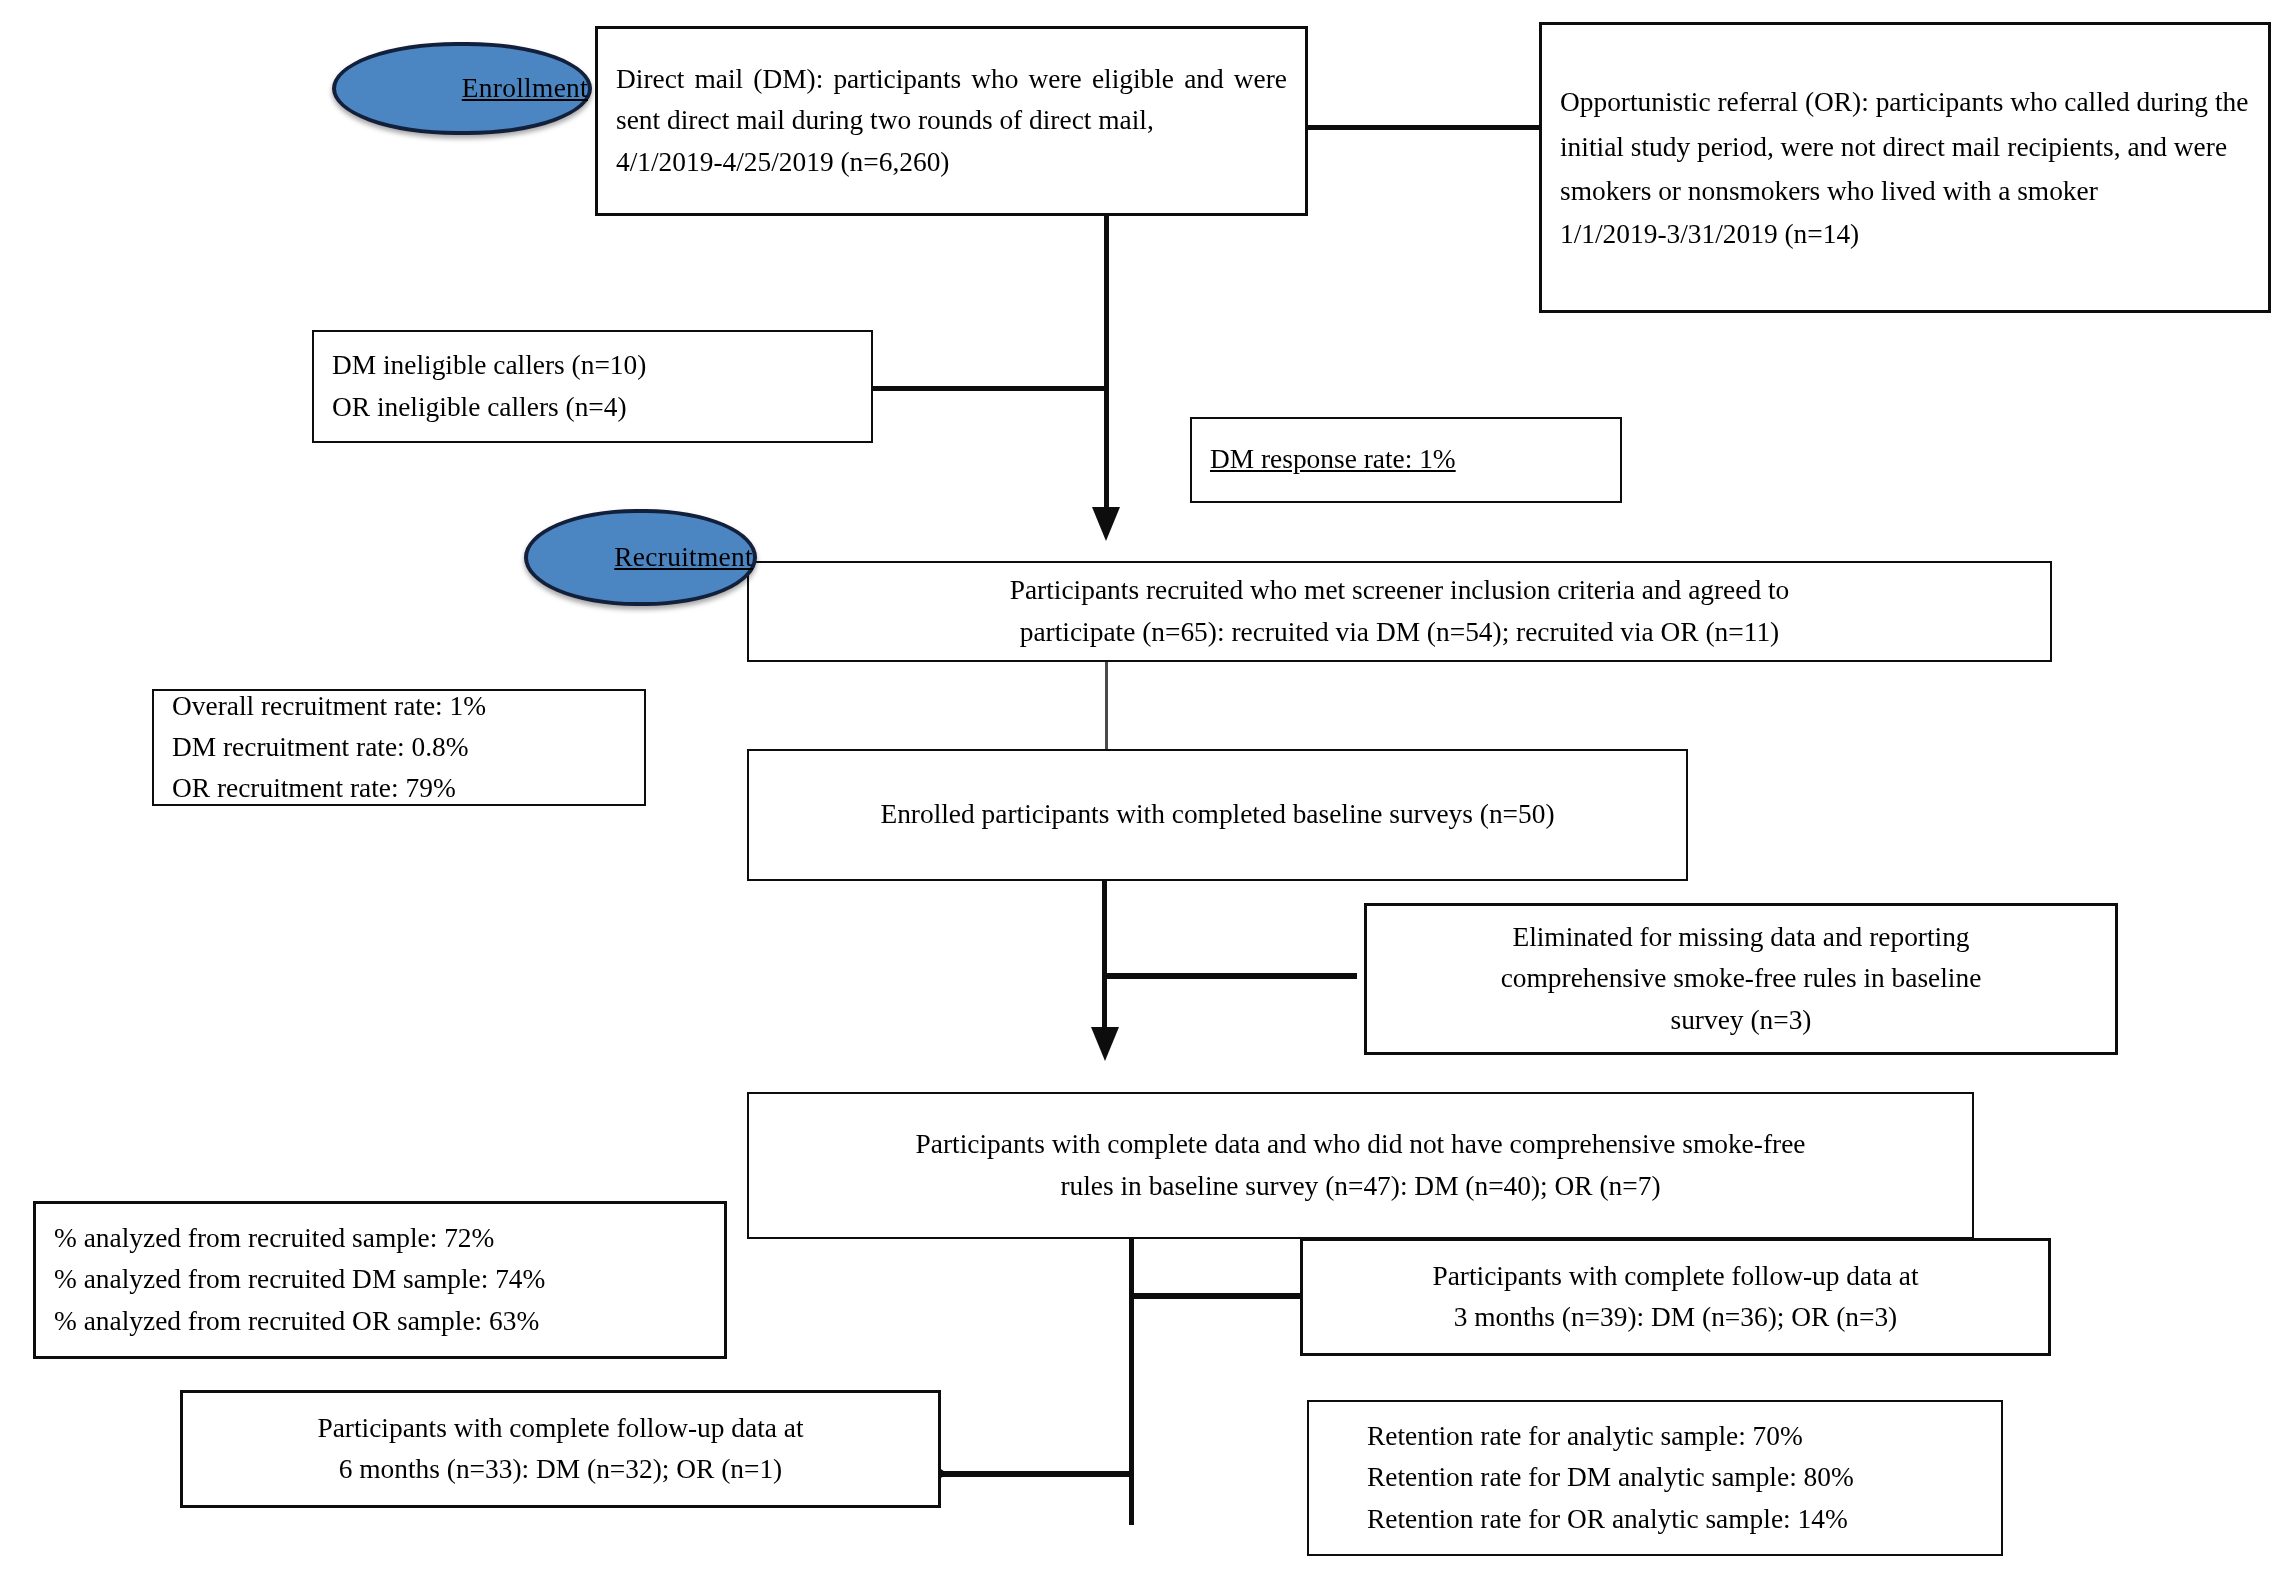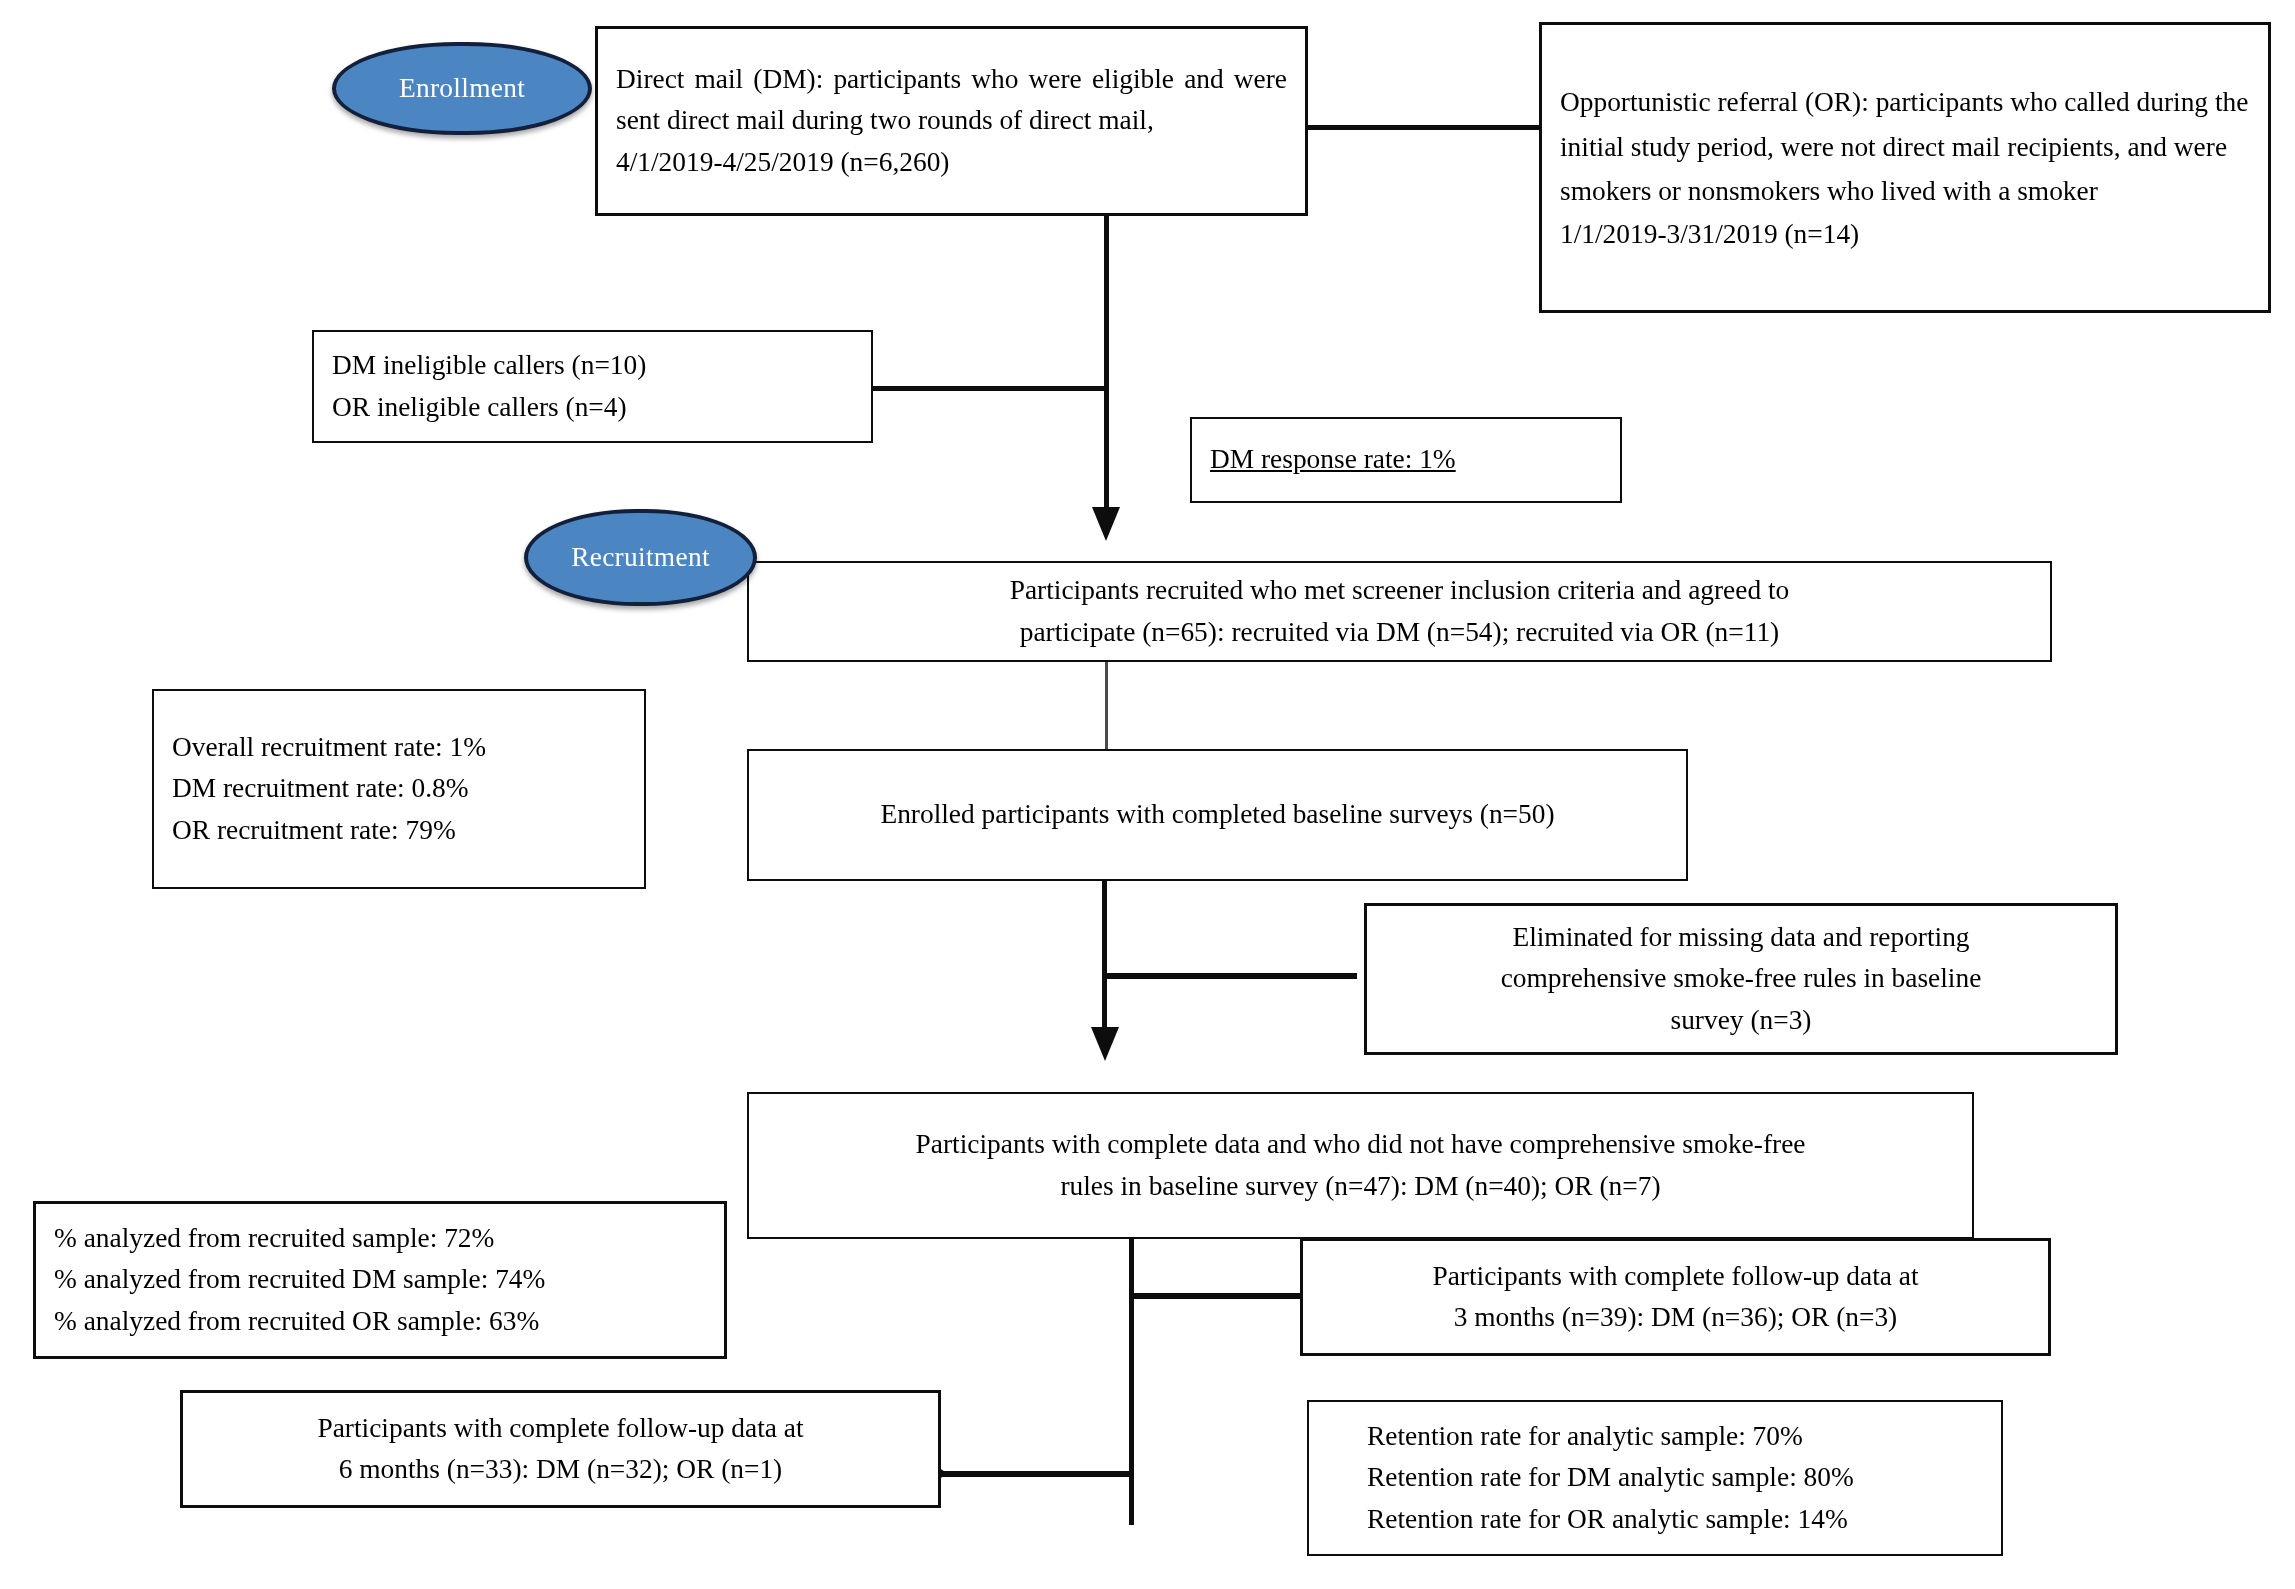--- a/index.html
+++ b/index.html
@@ -53,26 +53,27 @@
 
   
   .stage {
     position: absolute;
     box-sizing: border-box;
     background: #4c86c2;
     border: 4.8px solid #13203c;
     border-radius: 48% / 50%;
     display: flex;
     align-items: center;
-    justify-content: center;
-    color: #ffffff;
+    justify-content: flex-end;
+    color: #000000;
     font-size: 27.4px;
     letter-spacing: 0.3px;
     z-index: 5;
     box-shadow: 0 3.4px 4.8px rgba(0,0,0,.35);
+    text-decoration: underline;
   }
 
   
   .vline, .hline {
     position: absolute;
     background: #0d0d0d;
   }
   .vline { width: 4.8px; }
   .hline { height: 4.8px; }
   .vline.hair { width: 2.7px; background:#4a4a4a; }
@@ -142,21 +143,21 @@
 
   <div class="box" style="left:1190px; top:417px; width:432px; height:86px;text-decoration:underline;">
     <span class="txt left">DM response rate: 1%</span>
   </div>
 
   <div class="box" style="left:747px; top:561px; width:1305px; height:101px;">
     <span class="txt center">Participants recruited who met screener inclusion criteria and agreed to</span>
     <span class="txt center">participate (n=65): recruited via DM (n=54); recruited via OR (n=11)</span>
   </div>
 
-  <div class="box" style="left:152px; top:689px; width:494px; height:200px;">
+  <div class="box" style="left:152px; top:689px; width:494px; height:117px;">
     <span class="txt left">Overall recruitment rate: 1%</span>
     <span class="txt left">DM recruitment rate: 0.8%</span>
     <span class="txt left">OR recruitment rate: 79%</span>
   </div>
 
   <div class="box" style="left:747px; top:749px; width:941px; height:132px;">
     <span class="txt center">Enrolled participants with completed baseline surveys (n=50)</span>
   </div>
 
   <div class="box heavy" style="left:1364px; top:903px; width:754px; height:152px;">

